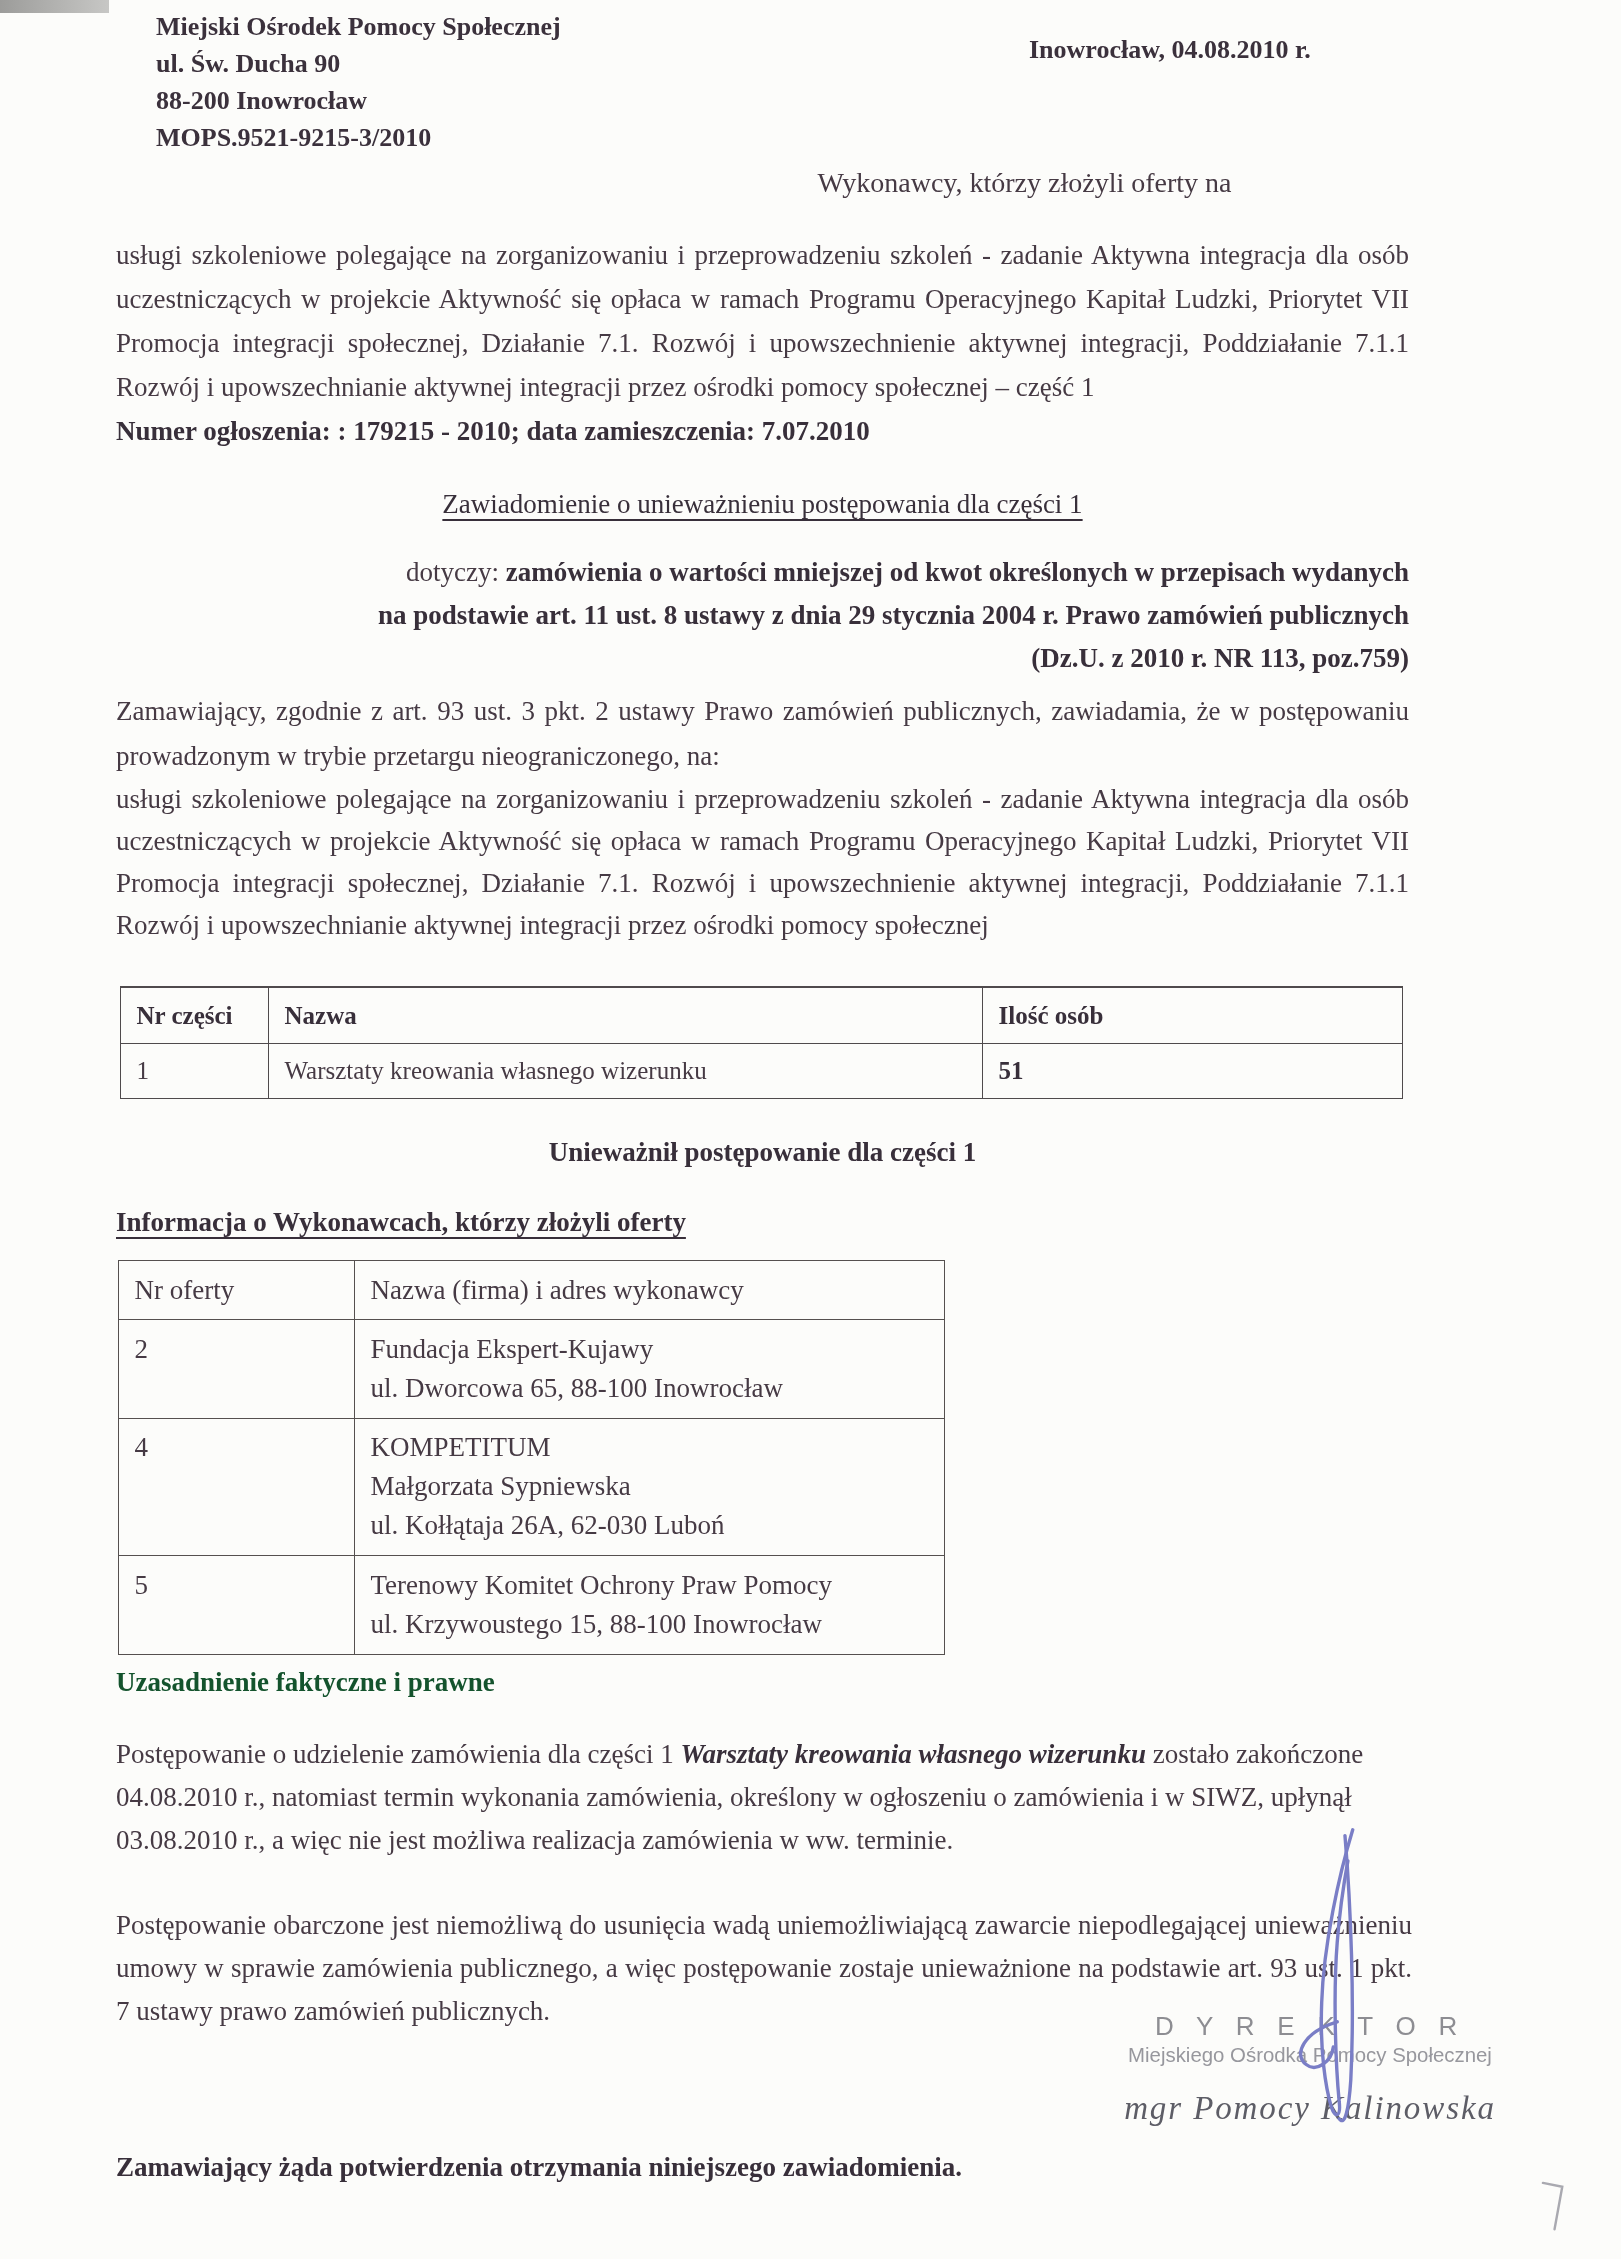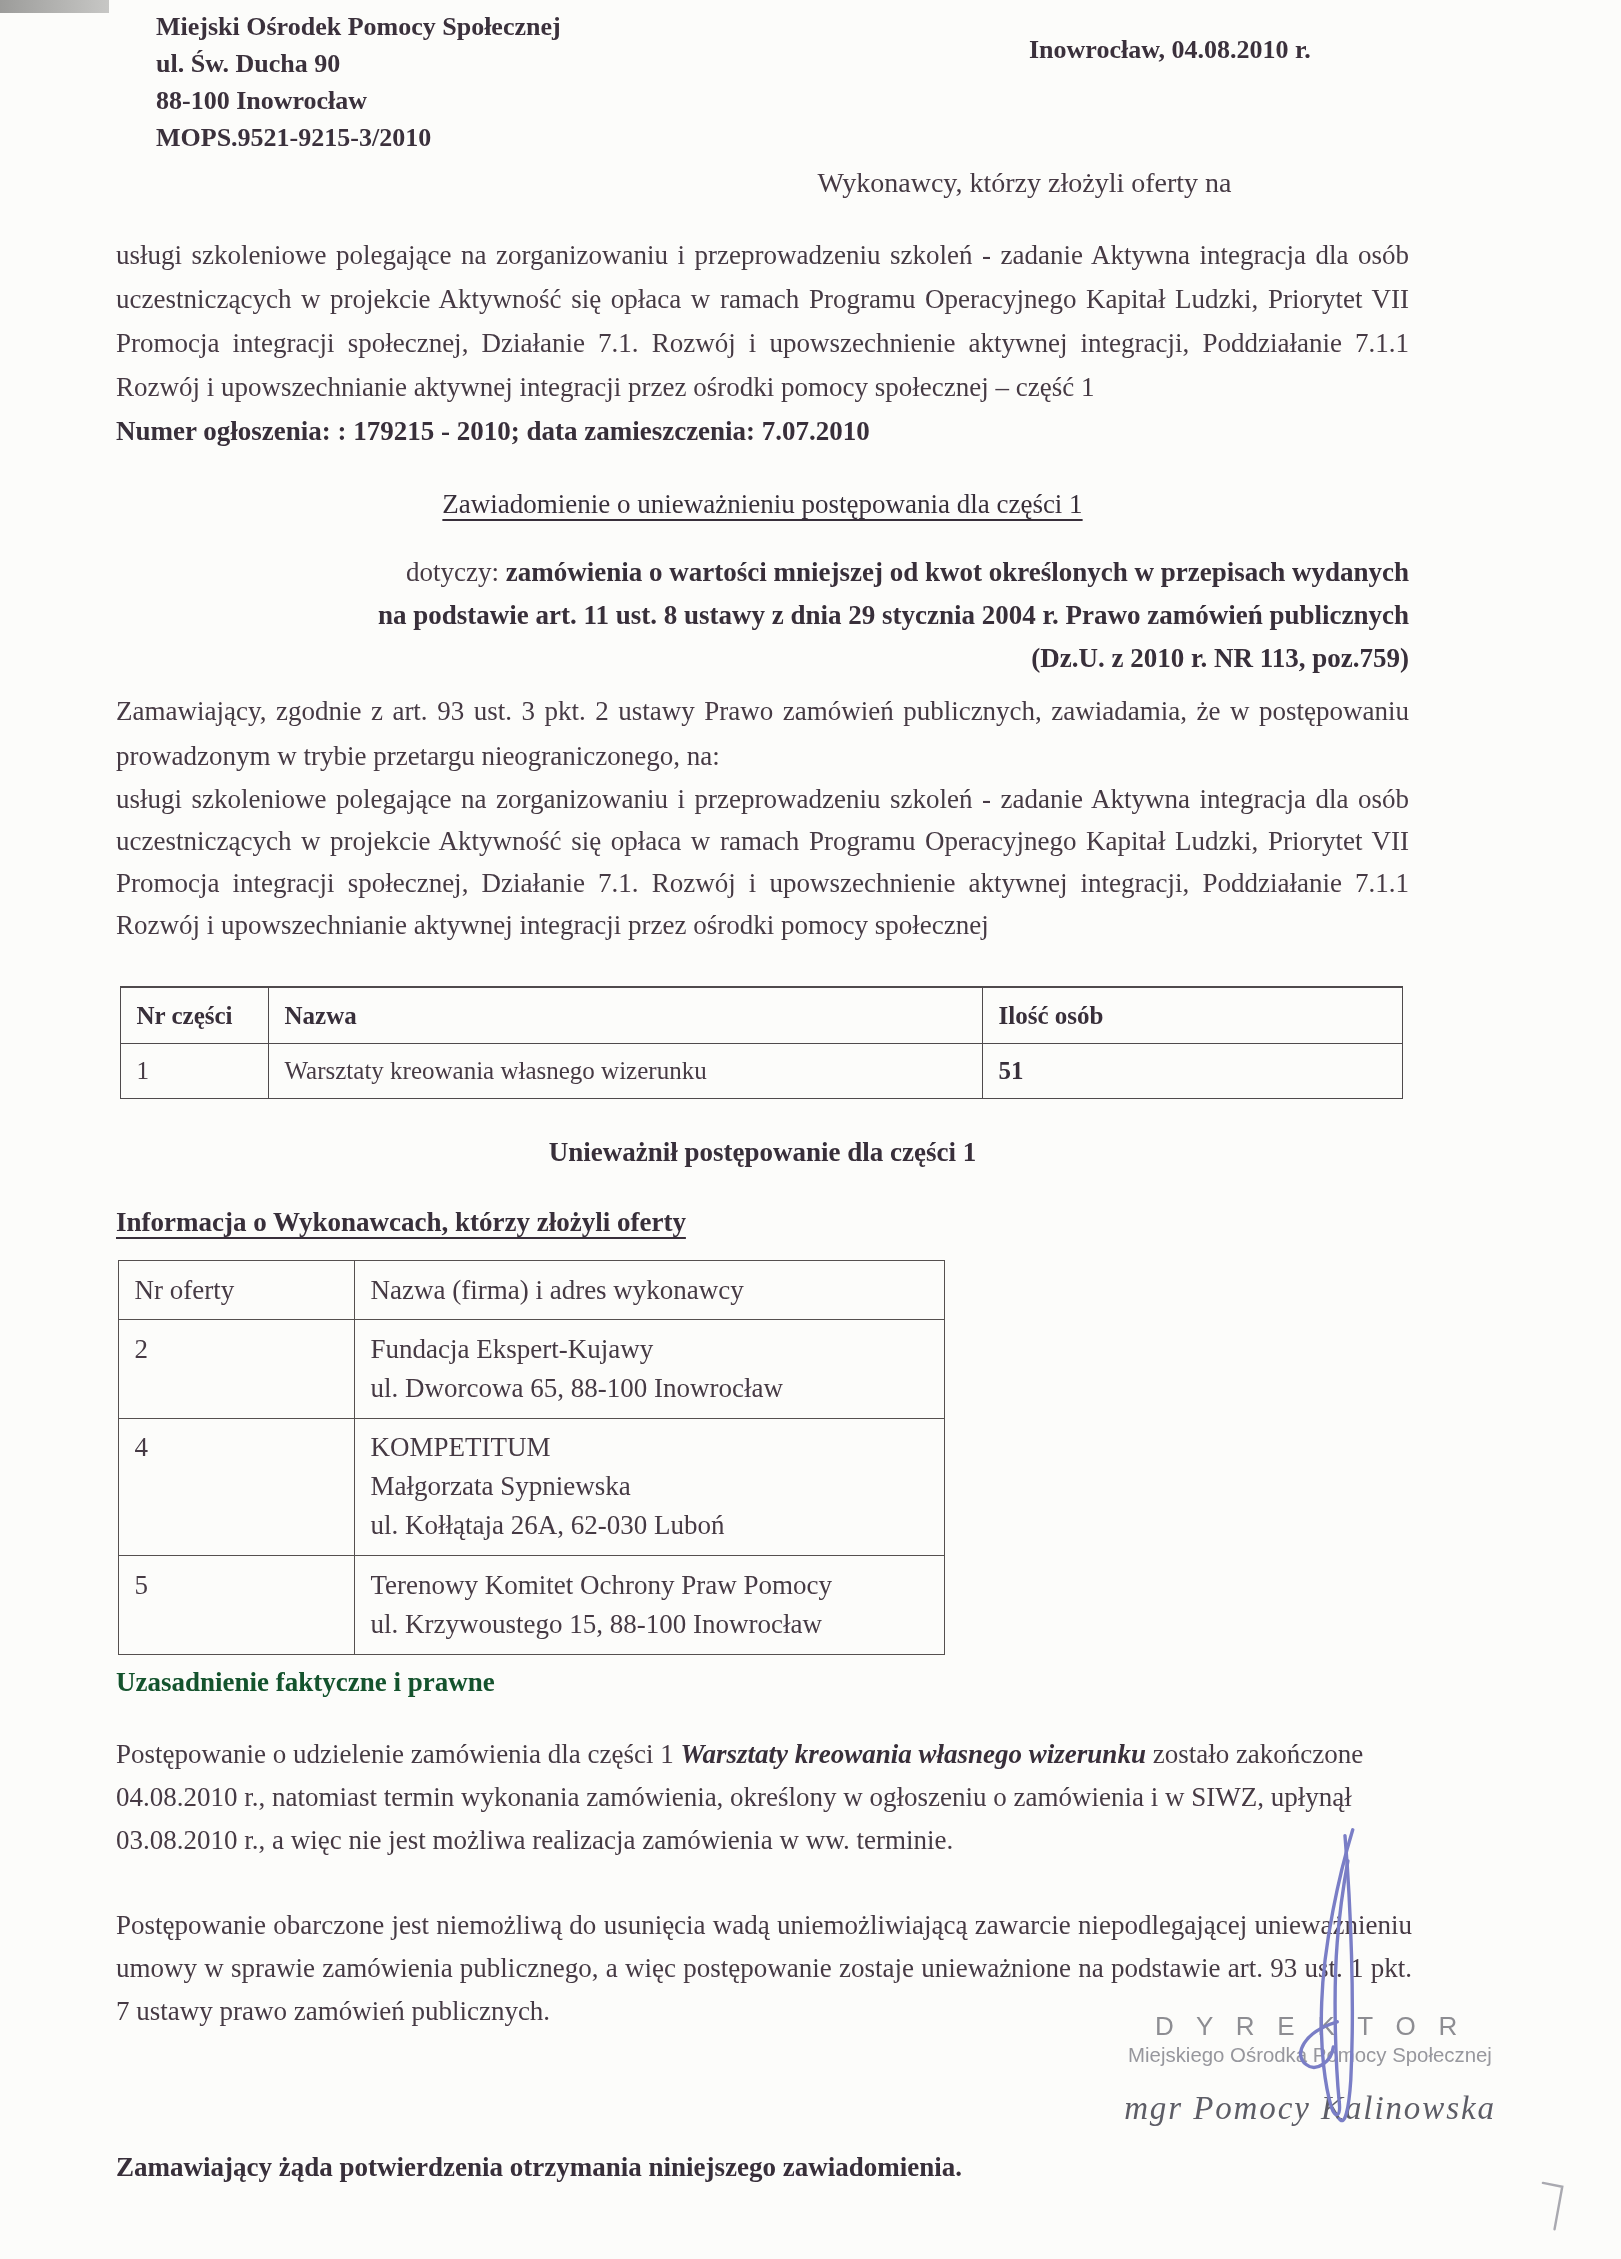--- a/index.html
+++ b/index.html
@@ -63,21 +63,21 @@
 </head>
 <body>
 
 <div class="page">
 
   <div class="abs corner-artifact"></div>
 
   <div class="abs sender">
     <div>Miejski Ośrodek Pomocy Społecznej</div>
     <div>ul. Św. Ducha 90</div>
-    <div>88-100 Inowrocław</div>
+    <div>88-200 Inowrocław</div>
     <div>MOPS.9521-9215-3/2010</div>
   </div>
 
   <div class="abs dateline">Inowrocław,  04.08.2010 r.</div>
 
   <div class="abs addressee">Wykonawcy, którzy złożyli oferty na</div>
 
   <div class="abs para1 justify">
     <span>usługi szkoleniowe polegające na zorganizowaniu i przeprowadzeniu szkoleń - zadanie Aktywna integracja dla osób uczestniczących w projekcie Aktywność się opłaca w ramach Programu Operacyjnego Kapitał Ludzki, Priorytet VII Promocja integracji społecznej, Działanie 7.1. Rozwój i upowszechnienie aktywnej integracji, Poddziałanie 7.1.1 Rozwój i upowszechnianie aktywnej integracji przez ośrodki pomocy społecznej – część 1</span>
     <span class="notice-number" style="display:block;">Numer ogłoszenia: : 179215 -  2010; data zamieszczenia: 7.07.2010</span>

